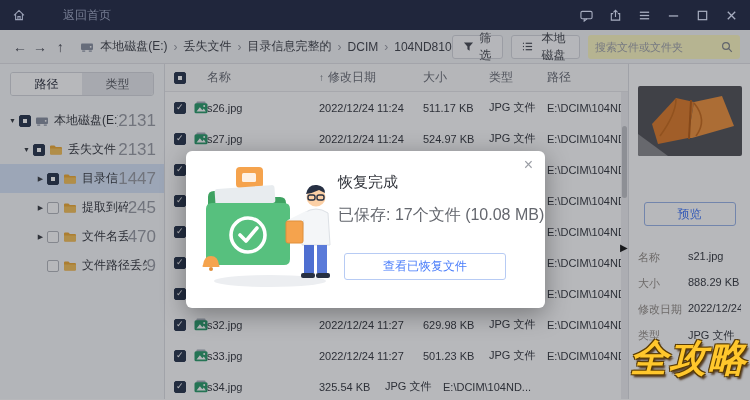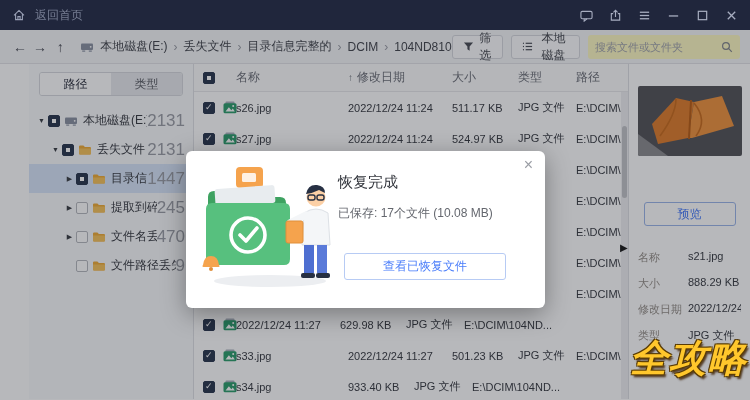--- a/index.html
+++ b/index.html
@@ -1,41 +1,41 @@
 <!DOCTYPE html>
 <html><head>
 <meta charset="utf-8">
 <style>
   * { margin:0; padding:0; box-sizing:border-box; }
   html,body { width:750px; height:400px; overflow:hidden; }
   body { font-family:"Liberation Sans","DejaVu Sans",sans-serif; font-size:12px; color:#3a3d44; background:#888; }
   .window { position:relative; width:750px; height:400px; background:#fff; overflow:hidden; }
 
   
-  .titlebar { height:30px; background:#20263c; display:flex; align-items:center; padding:0 12px; color:#a7adc0; }
+  .titlebar { height:30px; background:#20263c; display:flex; align-items:center; padding:0 12px; color:#a7adc0;gap:28px; }
   .tb-home { display:flex; align-items:center; color:#9aa1b6; }
   .tb-title { margin-left:9px; color:#767d93; font-size:12px; }
   .tb-spacer { flex:1; }
   .win-icons { display:flex; align-items:center; gap:16px; }
   .win-icons span { display:flex; align-items:center; cursor:default; color:#a7adc0; }
 
   
   .toolbar { height:34px; background:#f5f6f8; border-bottom:1px solid #e2e3e7; display:flex; align-items:center; padding:0 10px; }
   .nav-arrow { width:22px; text-align:center; font-size:14px; color:#4b4e57; }
   .breadcrumb { display:flex; align-items:center; margin-left:10px; gap:6px; color:#45484f; white-space:nowrap; }
   .breadcrumb .sep { color:#9b9ea6; font-size:12px; }
   .bc-item { font-size:12px; }
   .toolbar-right { margin-left:auto; display:flex; align-items:center; gap:8px; }
   .tool-btn { height:24px; display:flex; align-items:center; gap:5px; padding:0 10px; background:#fdfdfe; border:1px solid #d7d9de; border-radius:3px; color:#45484f; font-size:12px; }
   .searchbox { width:152px; height:24px; background:#fef9c3; border-radius:3px; display:flex; align-items:center; padding:0 7px; color:#9ea1a8; }
   .searchbox input { flex:1; border:none; background:transparent; outline:none; font-size:11px; color:#45484f; min-width:0; font-family:inherit; }
   .searchbox input::placeholder { color:#a3a6ad; }
 
   
-  .body { display:flex; height:335px;padding-left:29px; }
+  .body { display:flex; height:335px; }
 
   
   .sidebar { width:165px; background:#fafbfc; border-right:1px solid #e0e1e5; padding-top:8px; flex:none; }
   .tabs { margin:0 10px; height:24px; display:flex; border:1px solid #d7d9de; border-radius:3px; overflow:hidden; font-size:12px; }
   .tab { flex:1; display:flex; align-items:center; justify-content:center; background:#e9eaee; color:#5a5d64; }
   .tab.active { background:#fff; color:#2f3340; }
   .tree { margin-top:10px; }
   .tree-row { height:29px; display:flex; align-items:center; padding-right:8px; }
   .tree-row.selected { background:#d9e6f9; }
   .tr-arrow { width:11px; font-size:7px; color:#3c3f46; text-align:center; flex:none; }
@@ -72,21 +72,21 @@
   .detail-label { width:50px; color:#97918b; flex:none; }
   .detail-value { color:#3a3d44; white-space:nowrap; overflow:hidden; }
   .collapse-arrow { position:absolute; left:-9px; top:178px; font-size:10px; color:#1c1c1c; }
 
   
   .overlay { position:absolute; left:0; top:30px; right:0; bottom:0; background:rgba(18,21,30,0.30); z-index:40; }
   .dialog { position:absolute; left:186px; top:151px; width:359px; height:157px; background:#fff; border-radius:6px; box-shadow:0 6px 24px rgba(0,0,0,0.35); z-index:50; }
   .dlg-close { position:absolute; right:12px; top:6px; font-size:16px; color:#9a9da4; line-height:16px; }
   .dlg-ill { position:absolute; left:12px; top:14px; }
   .dlg-title { position:absolute; left:152px; top:22px; font-size:15px; color:#33363d; }
-  .dlg-msg { position:absolute; left:152px; top:54px; font-size:12px; color:#64676e; }
+  .dlg-msg { position:absolute; left:152px; top:54px; font-size:16px; color:#64676e; }
   .dlg-btn { position:absolute; left:158px; top:102px; width:162px; height:27px; background:#fff; border:1px solid #b7cbf4; border-radius:3px; color:#4a7dfa; font-size:12px; font-family:inherit; }
 
   
   .watermark { position:absolute; right:3px; bottom:16px; z-index:60; font-size:38px; font-weight:bold; font-style:italic; letter-spacing:1px; color:#ffc72c;
     text-shadow:-1px -1px 0 #5a3c05, 1px -1px 0 #5a3c05, -1px 1px 0 #5a3c05, 1px 1px 0 #5a3c05, 2px 3px 2px rgba(60,30,0,0.8); }
 </style>
 </head>
 <body>
 
 <div class="window">
@@ -429,20 +429,21 @@
               <span class="cb checked"></span>
               <span class="f-icon">
                 <svg viewBox="0 0 14 13" width="14" height="13">
                   <rect x="2.5" y="0.5" width="9" height="3.5" rx="1" fill="#aab4bd"></rect>
                   <rect x="0.5" y="2.2" width="13" height="10" rx="1.5" fill="#2f9e6e"></rect>
                   <path d="M2.5 10.6 L5.9 6.2 L8.3 9.2 L9.8 7.6 L11.8 10.6 Z" fill="#fff"></path>
                   <circle cx="10.2" cy="5.1" r="1" fill="#fff"></circle>
                 </svg>
               </span>
             </div>
+            <div class="c-name">s32.jpg</div>
             <div class="c-date">2022/12/24 11:27</div>
             <div class="c-size">629.98 KB</div>
             <div class="c-type">JPG 文件</div>
             <div class="c-path">E:\DCIM\104ND...</div>
           </div>
           <div class="trow">
             <div class="c-check">
               <span class="cb checked"></span>
               <span class="f-icon">
                 <svg viewBox="0 0 14 13" width="14" height="13">
@@ -465,21 +466,21 @@
               <span class="f-icon">
                 <svg viewBox="0 0 14 13" width="14" height="13">
                   <rect x="2.5" y="0.5" width="9" height="3.5" rx="1" fill="#aab4bd"></rect>
                   <rect x="0.5" y="2.2" width="13" height="10" rx="1.5" fill="#2f9e6e"></rect>
                   <path d="M2.5 10.6 L5.9 6.2 L8.3 9.2 L9.8 7.6 L11.8 10.6 Z" fill="#fff"></path>
                   <circle cx="10.2" cy="5.1" r="1" fill="#fff"></circle>
                 </svg>
               </span>
             </div>
             <div class="c-name">s34.jpg</div>
-            <div class="c-size">933.40 KB</div>
+            <div class="c-size">325.54 KB</div>
             <div class="c-type">JPG 文件</div>
             <div class="c-path">E:\DCIM\104ND...</div>
           </div>
         </div>
       <div class="scrollbar">
           <div class="thumb"></div>
         </div>
     </div>
 
     <div class="panel">

